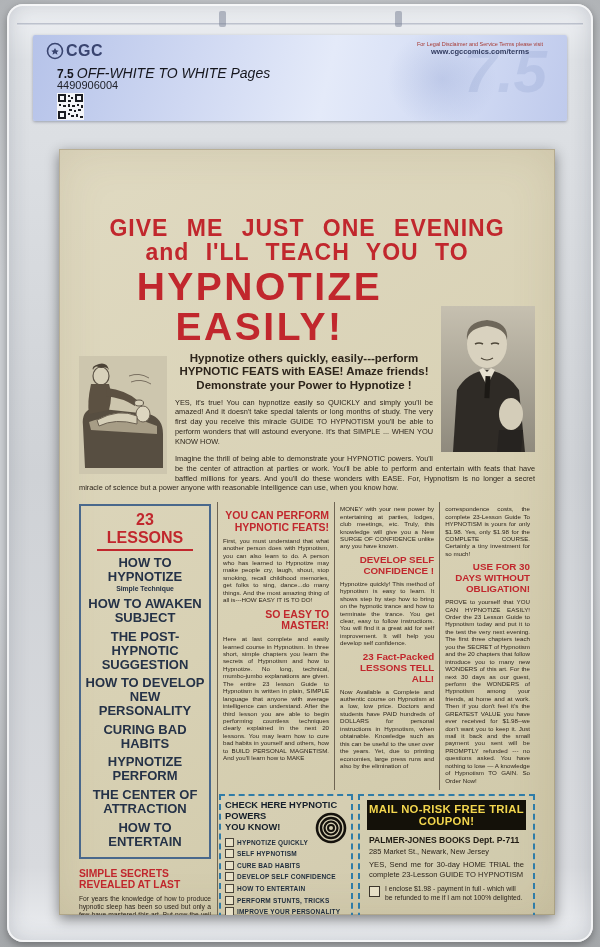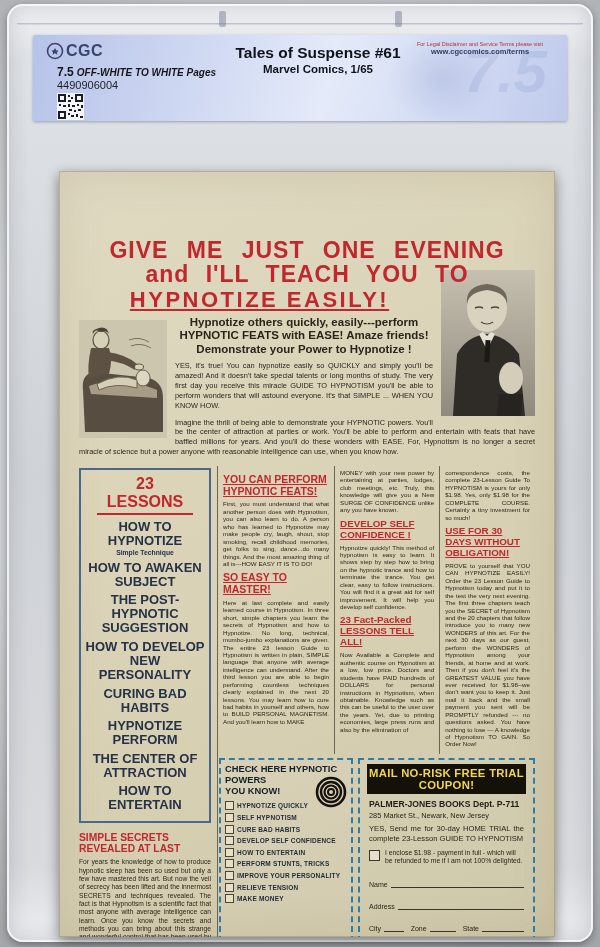--- a/index.html
+++ b/index.html
@@ -17,55 +17,55 @@
   .label{position:absolute;left:26px;right:26px;top:31px;height:86px;border-radius:2px;
     background:linear-gradient(103deg,#b6c3e9 0%,#cfd8f2 30%,#e4eaf9 55%,#d3dcf4 78%,#bfcaec 100%);
     box-shadow:0 1px 3px rgba(30,40,70,.35);overflow:hidden;}
   .wm{position:absolute;right:70px;top:-6px;width:110px;height:100px;border-radius:50%;
     background:radial-gradient(rgba(70,95,170,.16),rgba(70,95,170,0) 70%);}
   .wm-grade{position:absolute;right:20px;top:2px;font-size:60px;font-weight:bold;color:rgba(60,85,160,.10);font-style:italic;}
   .logo-row{position:absolute;left:13px;top:7px;display:flex;align-items:center;}
   .logo-text{font-size:16px;font-weight:bold;letter-spacing:.5px;color:#3a4570;margin-left:2px;}
   .grade-row{position:absolute;left:24px;top:30px;font-size:11px;color:#15161d;}
   .grade-num{font-weight:bold;font-size:12px;}
-  .page-q{font-style:italic;font-size:10px;font-weight:bold;}
+  .page-q{font-style:italic;font-size:14px;}
   .cert{position:absolute;left:24px;top:44px;font-size:11px;color:#20222b;}
   .qr{position:absolute;left:24px;top:58px;}
   .title-block{position:absolute;left:150px;top:9px;width:270px;text-align:center;color:#10131d;}
   .book-title{font-size:15.5px;font-weight:bold;}
   .book-pub{font-size:11.5px;font-weight:bold;margin-top:1px;}
   .legal{position:absolute;right:12px;top:6px;width:150px;text-align:center;}
   .legal-1{font-size:5.5px;color:#a63a34;}
   .legal-2{font-size:7.5px;font-weight:bold;color:#323c60;}
   
-  .comic{position:absolute;left:52px;top:167px;width:496px;height:766px;overflow:hidden;
+  .comic{position:absolute;left:52px;top:145px;width:496px;height:766px;overflow:hidden;
     background:linear-gradient(148deg,#e0dac2,#d8d1b4 55%,#cec7a8);
     box-shadow:0 4px 12px rgba(0,0,0,.45), inset 0 0 46px rgba(110,92,55,.14), inset 0 0 0 1px rgba(90,80,55,.25);
     color:#2c241b;}
   .ad{position:absolute;left:0;top:0;right:0;padding:68px 20px 0 20px;}
   .headline{text-align:center;color:#c1272d;font-weight:bold;line-height:1.04;}
   .h1{font-size:23px;letter-spacing:1px;word-spacing:11px;}
   .h2{font-size:23px;letter-spacing:1px;word-spacing:9px;}
-  .h3{font-size:22px;letter-spacing:2.5px;margin-right:95px;margin-top:2px;text-decoration:underline;}
+  .h3{font-size:39px;letter-spacing:2.5px;margin-right:95px;margin-top:2px;}
   .flow{margin-top:4px;}
   .illus{float:left;width:88px;height:118px;margin:4px 8px 2px 0;}
   .photo{float:right;width:94px;height:146px;margin:-46px 0 3px 8px;}
   .subhead{text-align:center;font-weight:bold;font-size:11.5px;line-height:1.18;margin:2px 0 5px;}
   .p{font-size:7.4px;line-height:1.33;text-align:justify;margin:0;}
   .intro1{margin-bottom:7px;}
   .clr{clear:both;}
   
   .lower{display:flex;margin-top:9px;}
   .colA{width:132px;flex:none;padding-right:6px;}
   .rightside{flex:1;display:flex;flex-direction:column;border-left:1px solid #6e6452;}
   .textcols{display:flex;}
   .tc{padding:3px 5px 6px;}
   .tcB{flex:1.15;}.tcC{flex:1.02;border-left:1px solid #6e6452;}.tcD{flex:.92;border-left:1px solid #6e6452;}
   .tc .p{font-size:6.2px;line-height:1.2;}
-  .red-h{color:#c1272d;font-weight:bold;text-align:left;font-size:9.8px;line-height:1.12;margin:5px 0 3px;text-decoration:underline;}
+  .red-h{color:#c1272d;font-weight:bold;text-align:right;font-size:9.8px;line-height:1.12;margin:5px 0 3px;}
   .red-h.big{font-size:10.5px;}
   .lessons{border:2px solid #49688c;padding:5px 3px 4px;margin-top:2px;}
   .lessons-title{display:block;text-align:center;margin:0 auto 5px;width:78%;color:#c1272d;font-weight:bold;font-size:16px;border-bottom:2px solid #c1272d;padding-bottom:2px;}
   .lesson-item{text-align:center;font-size:13px;font-weight:bold;color:#253247;margin:4.5px 0;line-height:1.08;}
   .lesson-sub{font-size:6.8px;margin-top:-3.5px;}
   .secrets-h{color:#c1272d;font-weight:bold;font-size:10.3px;line-height:1.1;margin:9px 0 4px;}
   .secrets-p{font-size:6.7px;line-height:1.24;text-align:justify;margin:0;}
   .mailbox-row{display:flex;align-items:center;margin-top:12px;}
   .mailbox{flex:1;background:#17140f;color:#e9cf4d;text-align:center;font-weight:bold;font-size:10px;line-height:1.8;padding:7px 4px;border-radius:2px;}
   .arrows{display:flex;flex-direction:column;gap:6px;margin-left:3px;}
@@ -137,24 +137,20 @@
             <rect x="24" y="12" width="2" height="3"></rect>
           <rect x="12" y="16" width="3" height="2"></rect>
             <rect x="17" y="17" width="2" height="2"></rect>
             <rect x="21" y="16" width="3" height="2"></rect>
           <rect x="11" y="20" width="2" height="2"></rect>
             <rect x="14" y="22" width="3" height="2"></rect>
             <rect x="19" y="21" width="2" height="3"></rect>
             <rect x="23" y="23" width="3" height="2"></rect>
         </g>
       </svg>
-      <div class="title-block">
-        <div class="book-title">Tales of Suspense #61</div>
-        <div class="book-pub">Marvel Comics, 1/65</div>
-      </div>
       <div class="legal">
         <div class="legal-1">For Legal Disclaimer and Service Terms please visit</div>
         <div class="legal-2">www.cgccomics.com/terms</div>
       </div>
     </div>
 
     <div class="comic">
       <div class="ad">
 
         <div class="headline">

